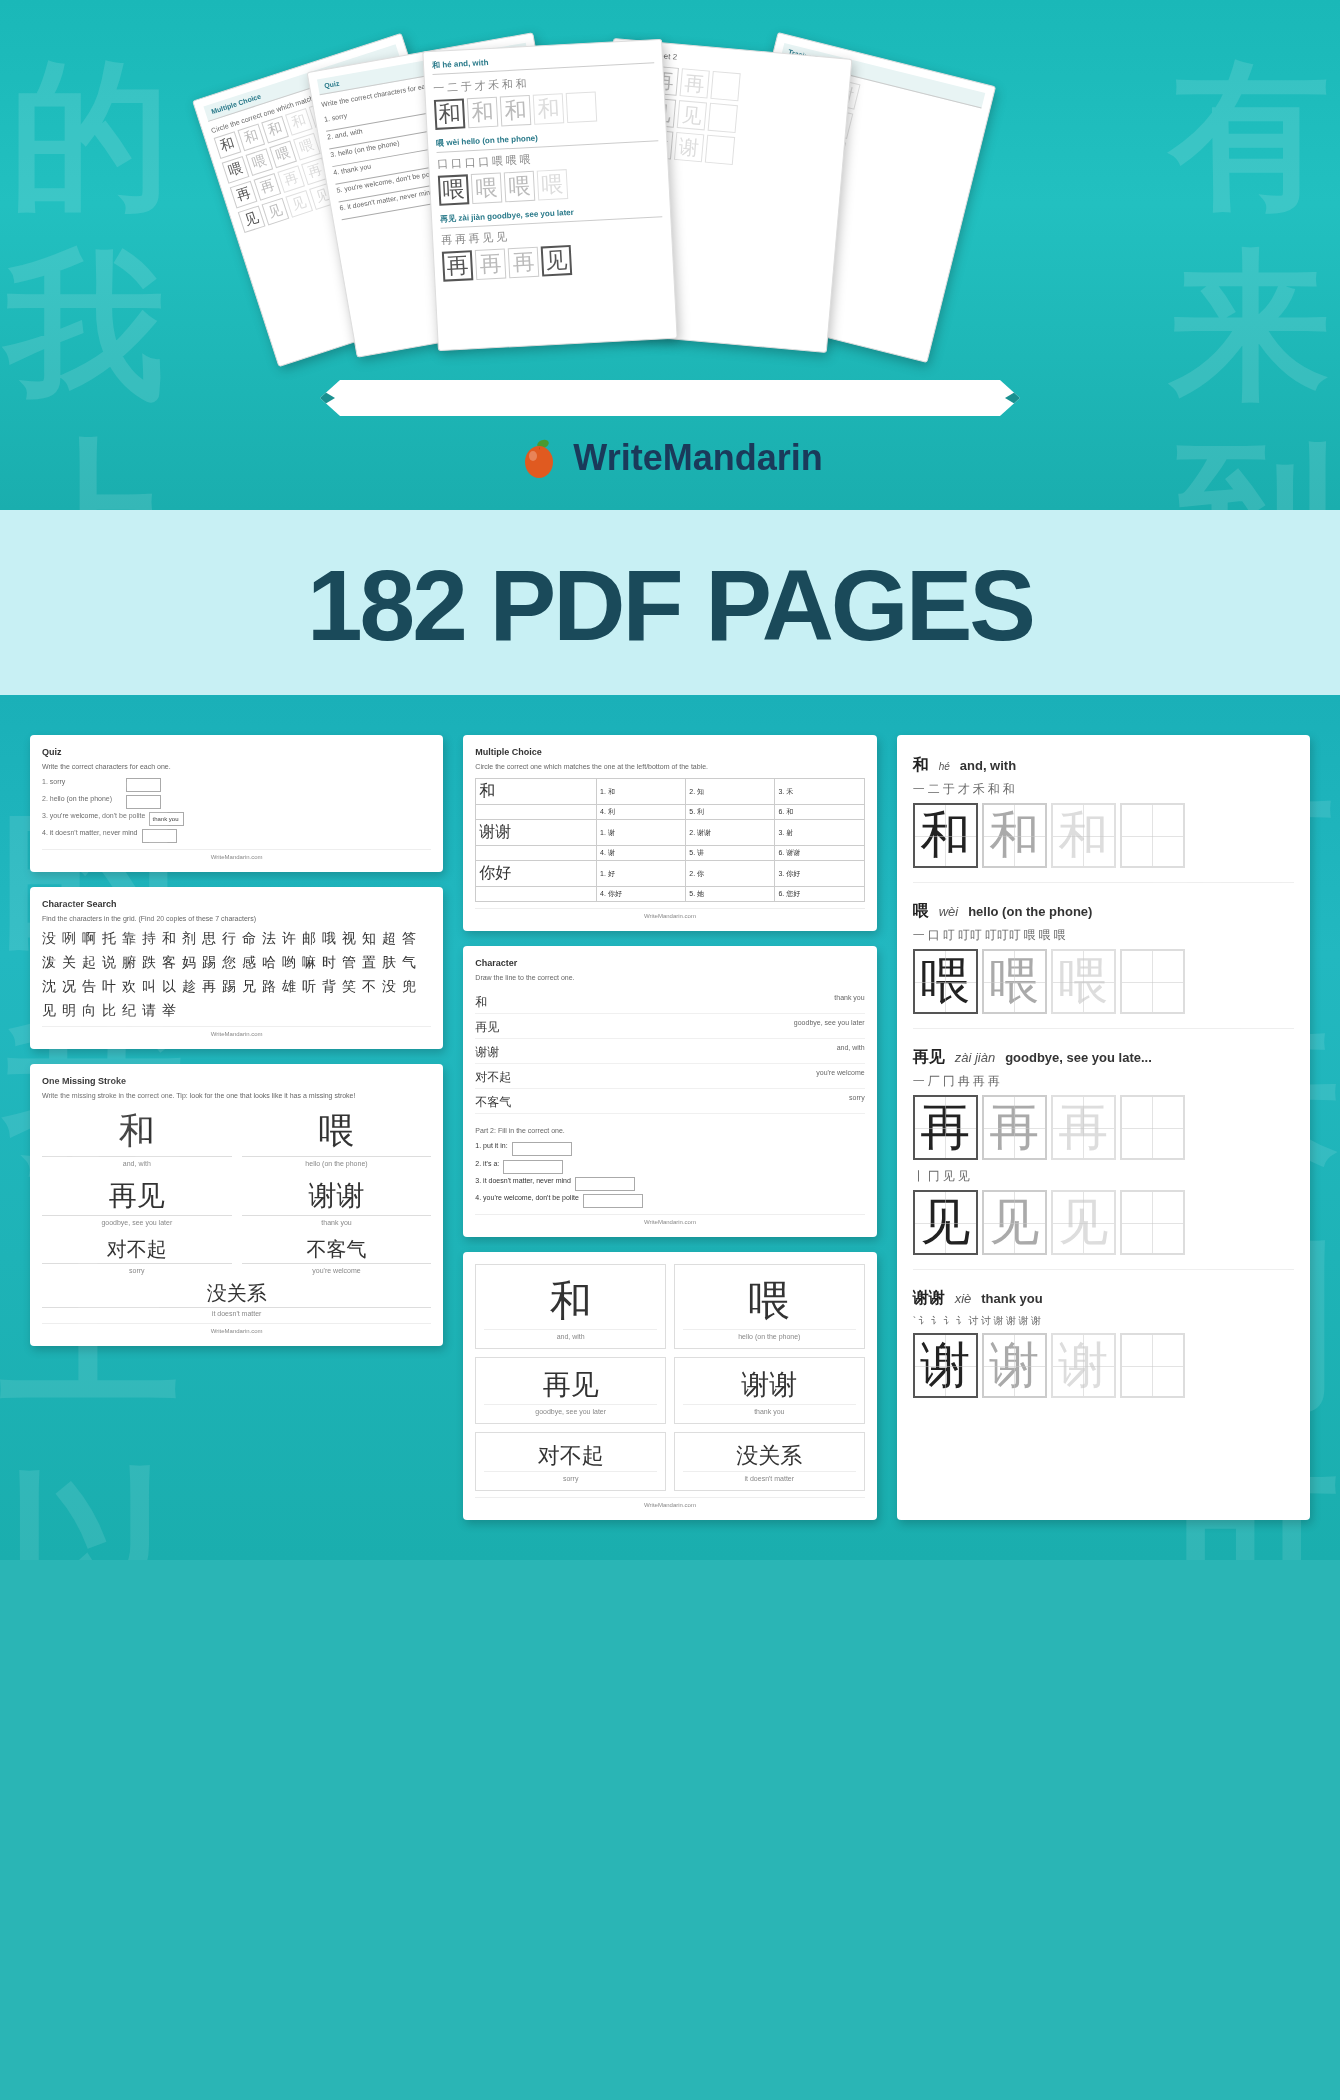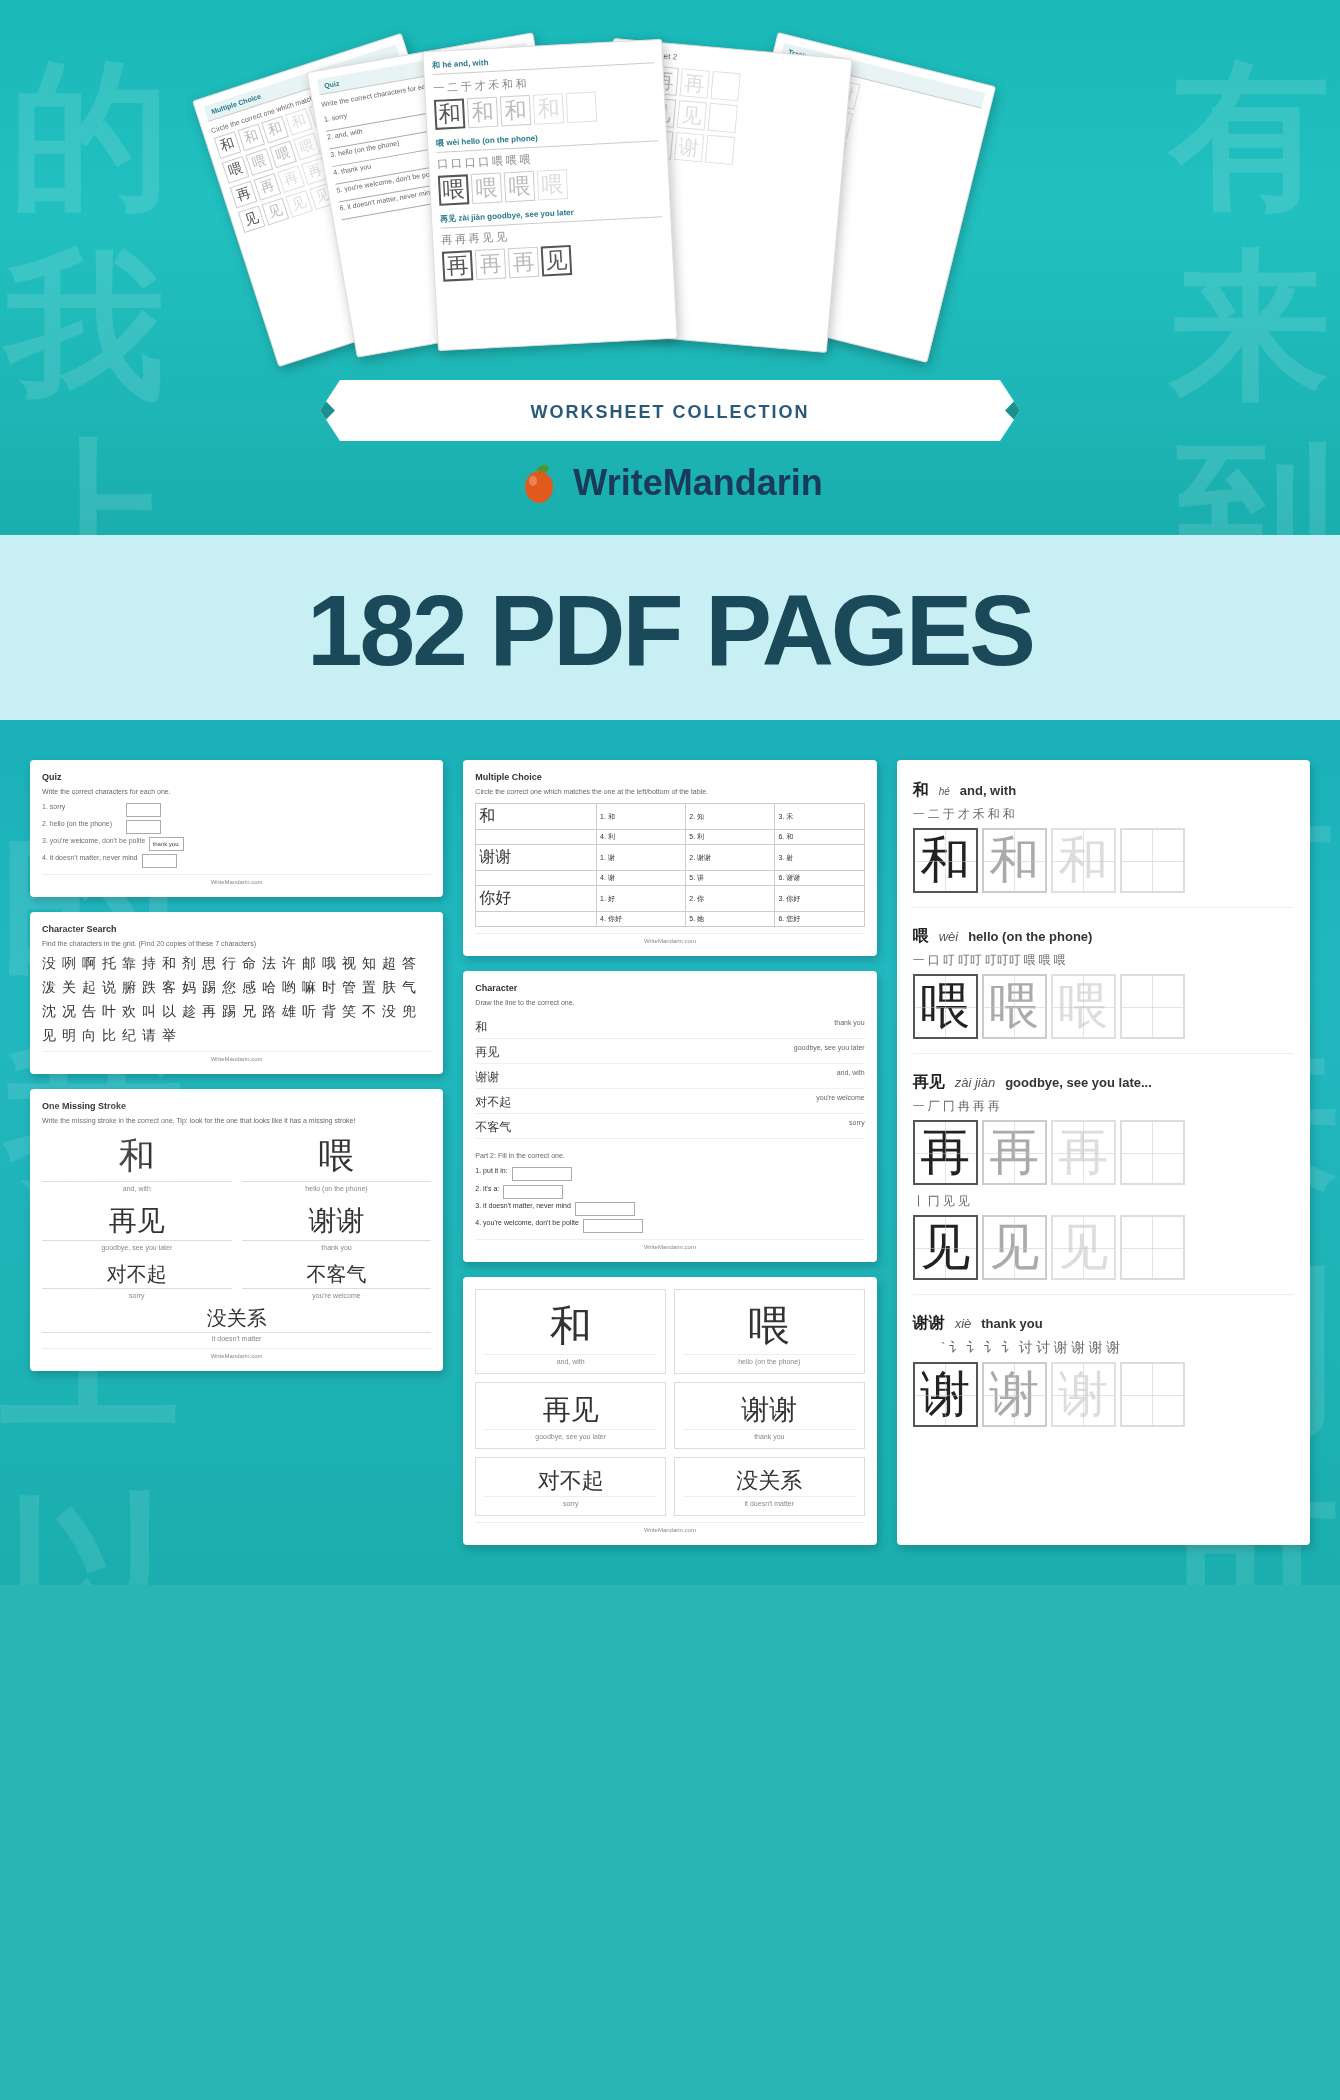--- a/index.html
+++ b/index.html
@@ -566,21 +566,20 @@
           <div class="ws-char-box" style="width:26px;height:26px;font-size:18px;border:2px solid #555;">起</div>
           <div class="ws-char-box faded" style="width:26px;height:26px;font-size:18px;">起</div>
           <div class="ws-char-box outline" style="width:26px;height:26px;font-size:18px;">起</div>
         </div>
       </div>
     </div>
   </div>
 
   <div class="banner-container">
     <div class="banner">
-      <div class="banner-subtitle">WORKSHEET COLLECTION</div>
     </div>
   </div>
 
   <div class="brand-section">
 
     <svg class="brand-icon" viewBox="0 0 44 44">
 
       <ellipse cx="26" cy="8" rx="6" ry="4" fill="#4a9a30" transform="rotate(-20, 26, 8)"></ellipse>
 
       <ellipse cx="22" cy="26" rx="14" ry="16" fill="#e05a20"></ellipse>
@@ -971,21 +970,21 @@
         </div>
       </div>
 
       <div class="char-section">
         <div style="display:flex;align-items:baseline;gap:10px;margin-bottom:4px;">
           <span style="font-family:'SimSun',serif;font-size:16px;font-weight:bold;color:#222;">谢谢</span>
           <span style="font-size:13px;color:#555;font-style:italic;">xiè</span>
           <span style="font-size:13px;color:#333;font-weight:600;">thank you</span>
         </div>
         <div class="stroke-order-row">
-          <span style="font-size:14px;margin-left:28px;">` 讠 讠 讠 讠 讨 讨 谢 谢 谢 谢</span>
+          <span style="font-size:10px;">` 讠 讠 讠 讠 讨 讨 谢 谢 谢 谢</span>
         </div>
         <div class="trace-row">
           <div class="trace-box solid-char">谢</div>
           <div class="trace-box medium-char">谢</div>
           <div class="trace-box outline-char">谢</div>
           <div class="trace-box empty"></div>
         </div>
       </div>
     </div>
   </div>

